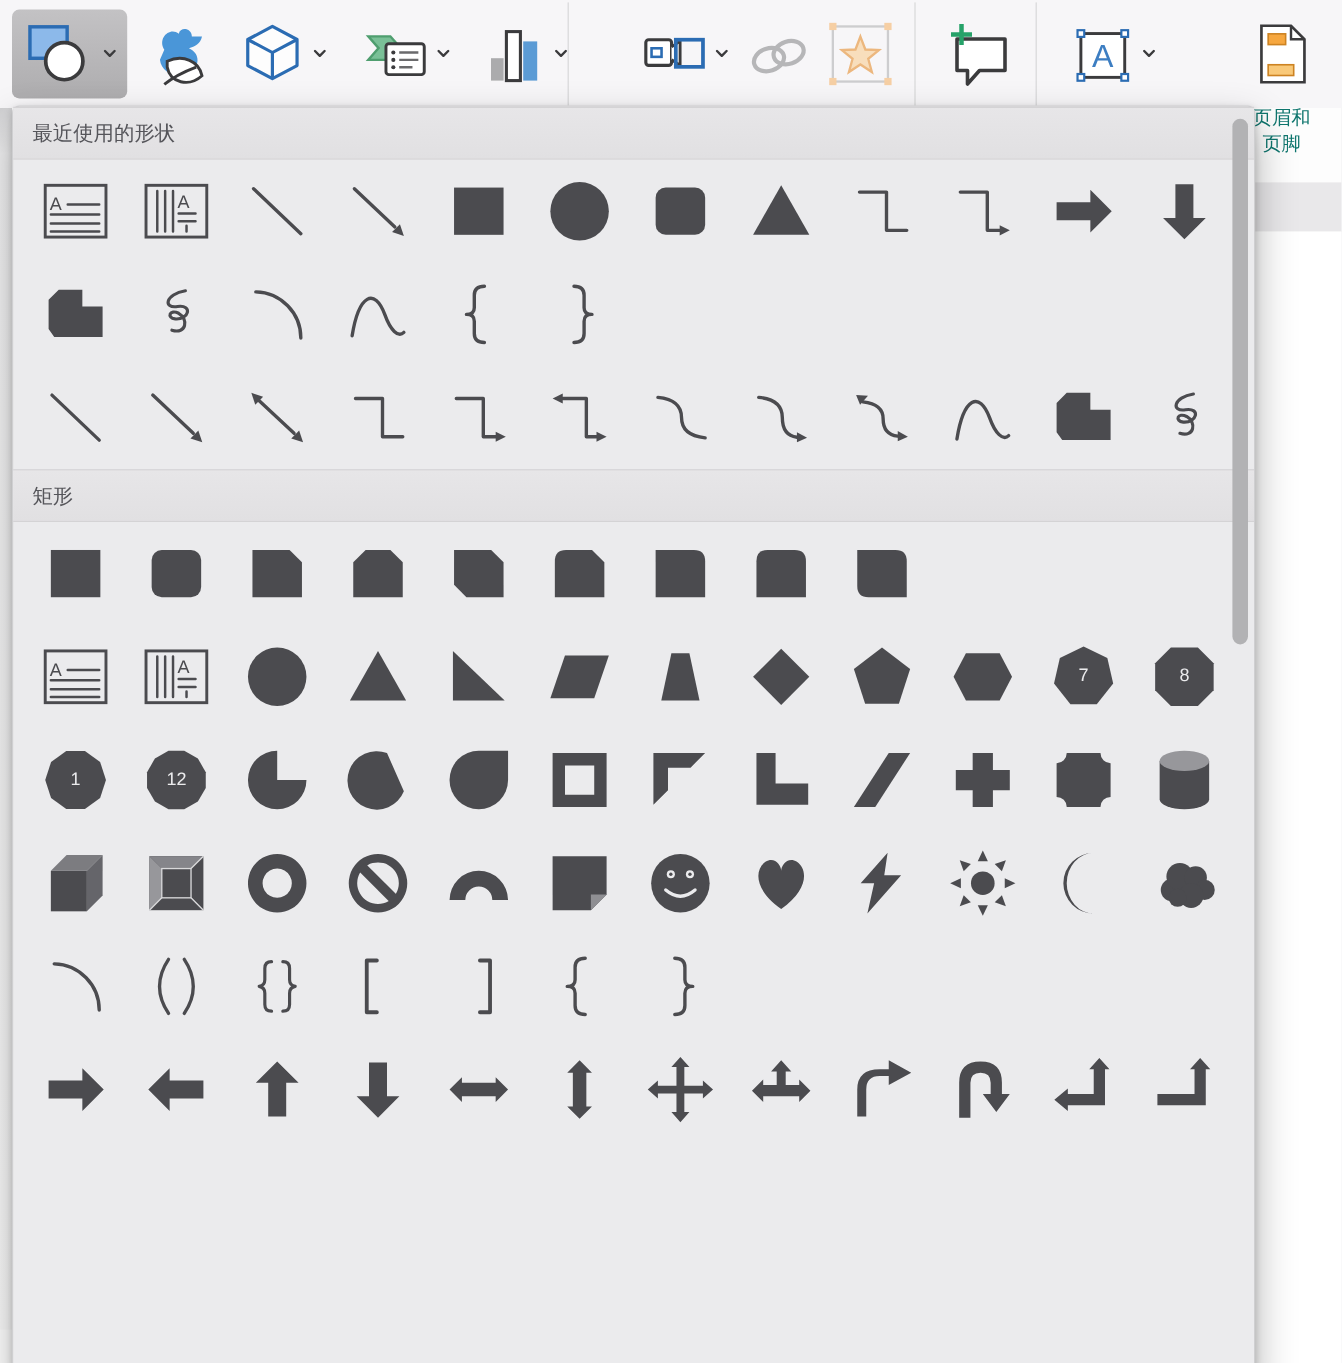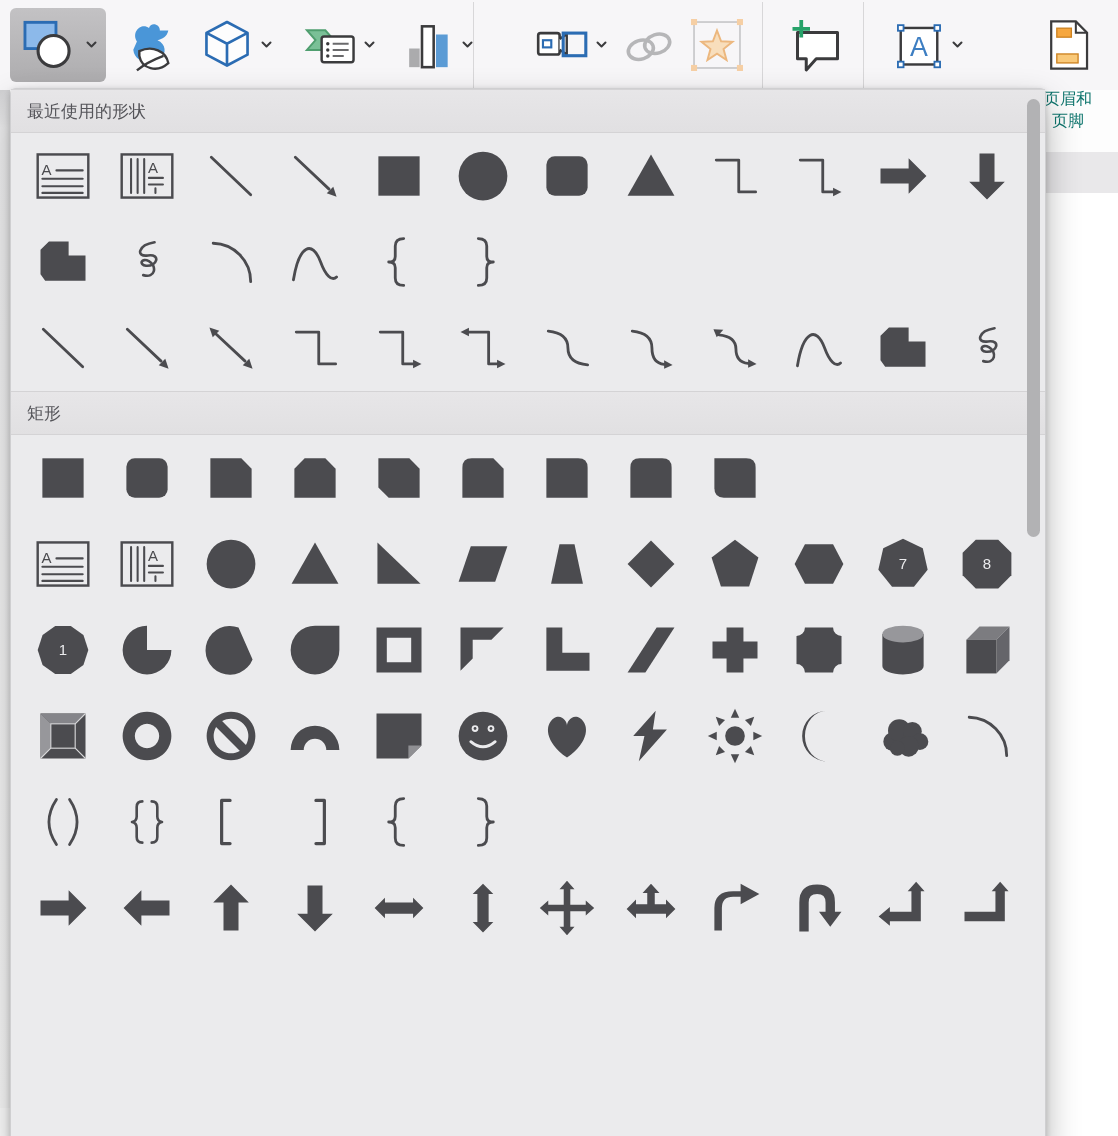--- a/index.html
+++ b/index.html
@@ -498,20 +498,26 @@
           <span class="shape-num">8</span>
         </div>
         <div class="cell">
           <svg viewBox="0 0 64 64" width="60" height="60">
             <polygon points="40.3,6.3 53.8,16.1 59,32 53.8,47.9 40.3,57.7 23.7,57.7 10.2,47.9 5,32 10.2,16.1 23.7,6.3" fill="#4b4b4f"></polygon>
           </svg>
           <span class="shape-num">1</span>
         </div>
         <div class="cell">
           <svg viewBox="0 0 64 64" width="60" height="60">
+            <polygon points="39,5.9 51.1,12.9 58.1,25 58.1,39 51.1,51.1 39,58.1 25,58.1 12.9,51.1 5.9,39 5.9,25 12.9,12.9 25,5.9" fill="#4b4b4f"></polygon>
+          </svg>
+          <span class="shape-num">12</span>
+        </div>
+        <div class="cell">
+          <svg viewBox="0 0 64 64" width="60" height="60">
             <path d="M32,32 L32,6 A26,26 0 1 0 58,32 Z" fill="#4b4b4f"></path>
           </svg>
         </div>
         <div class="cell">
           <svg viewBox="0 0 64 64" width="60" height="60">
             <path d="M40,8 A26,26 0 1 0 55,42 Z" fill="#4b4b4f"></path>
           </svg>
         </div>
         <div class="cell">
           <svg viewBox="0 0 64 64" width="60" height="60">

